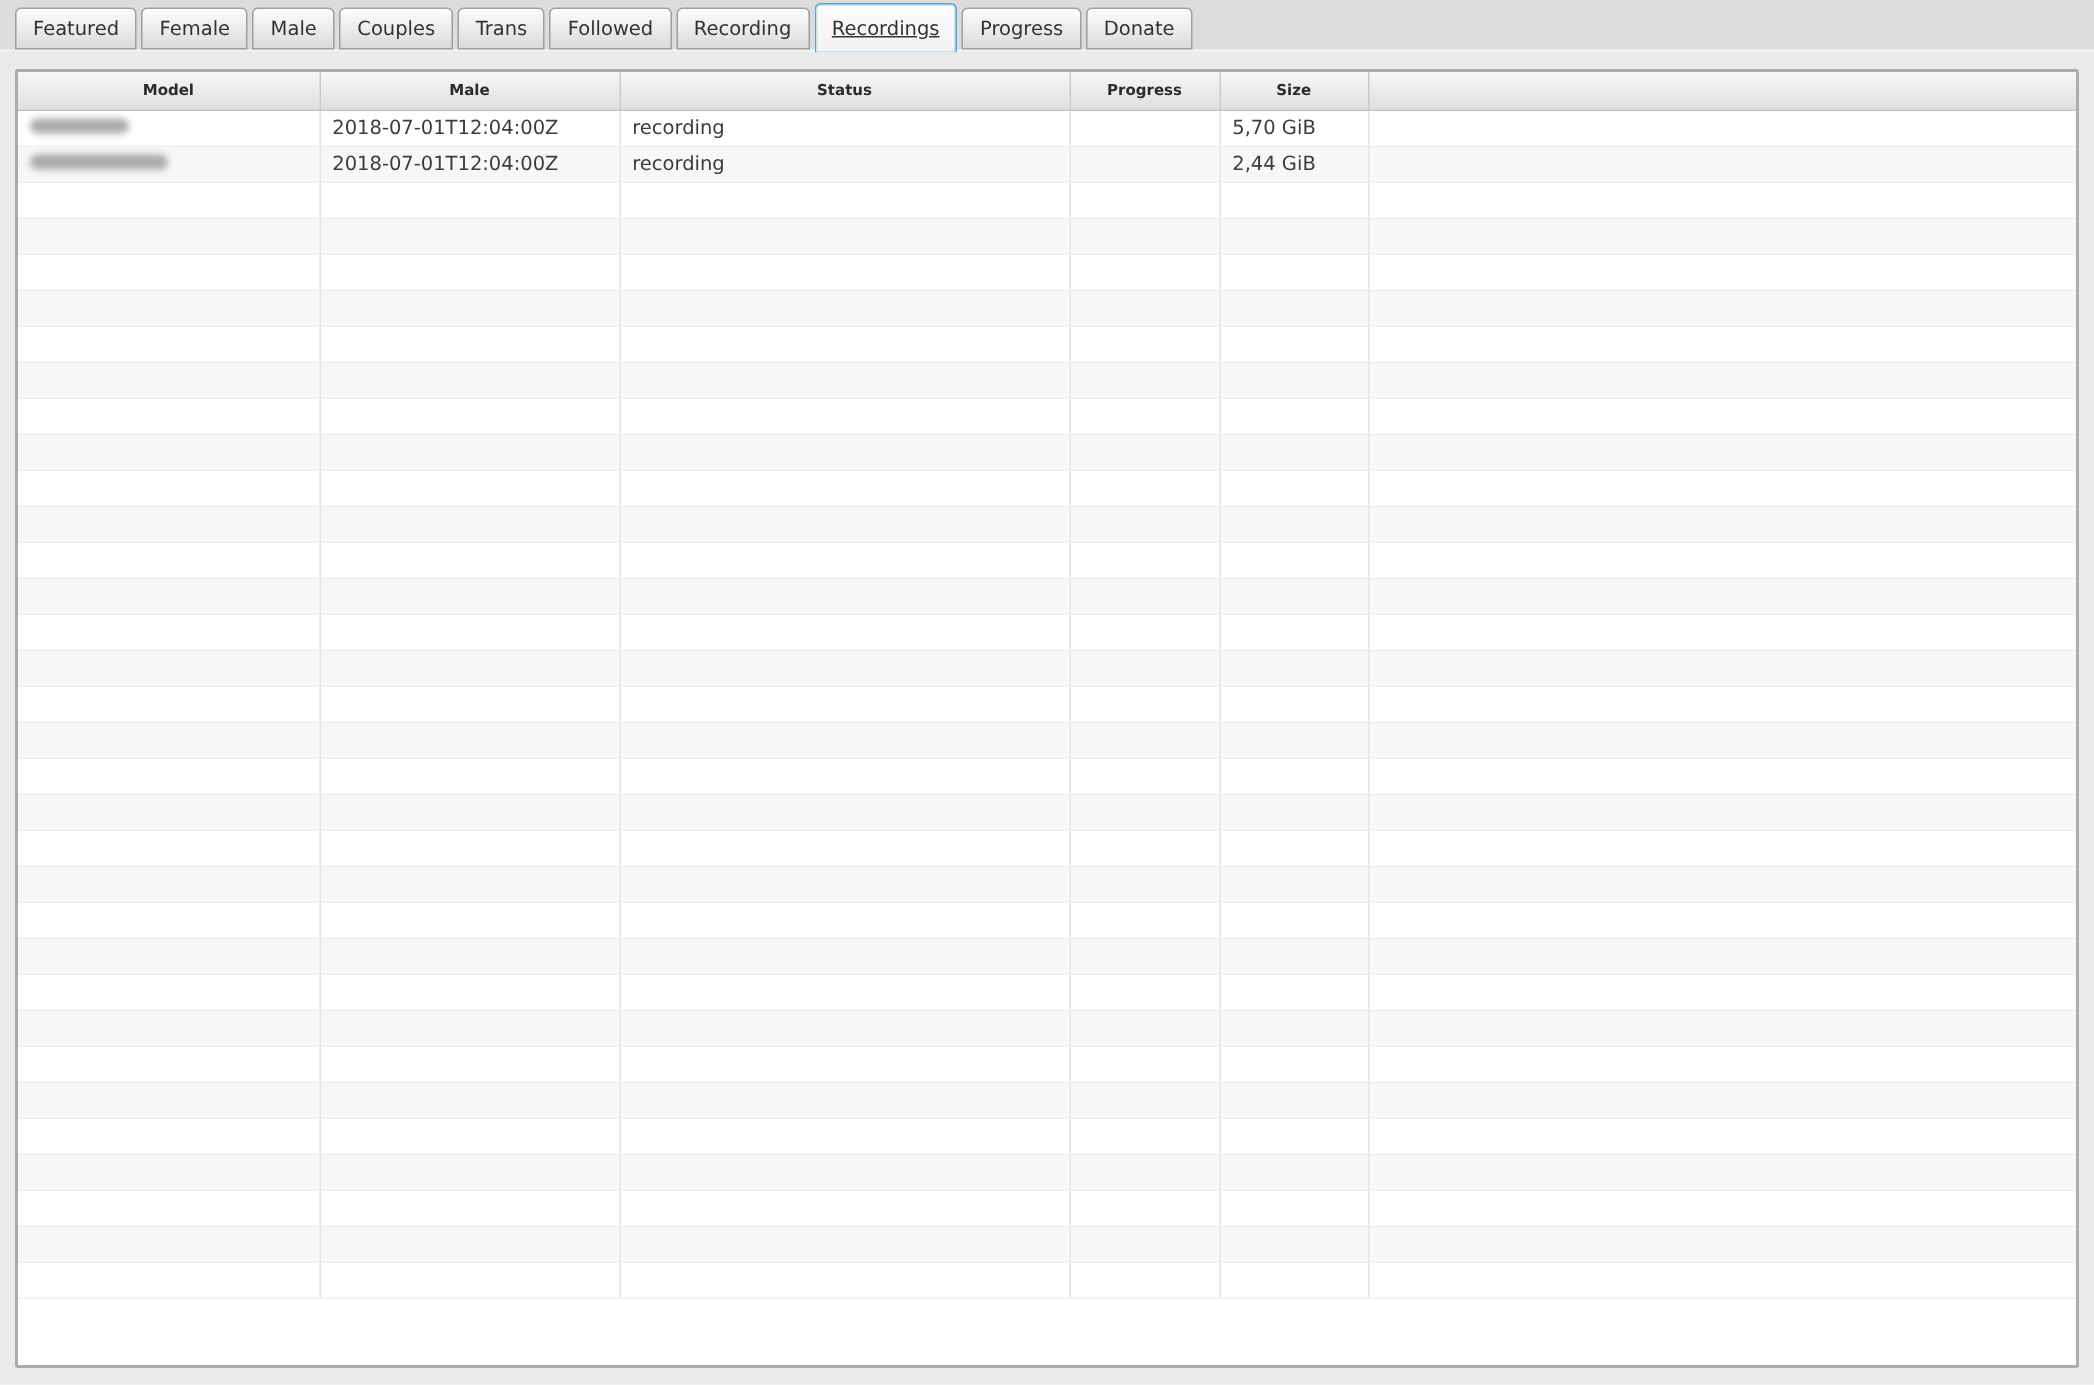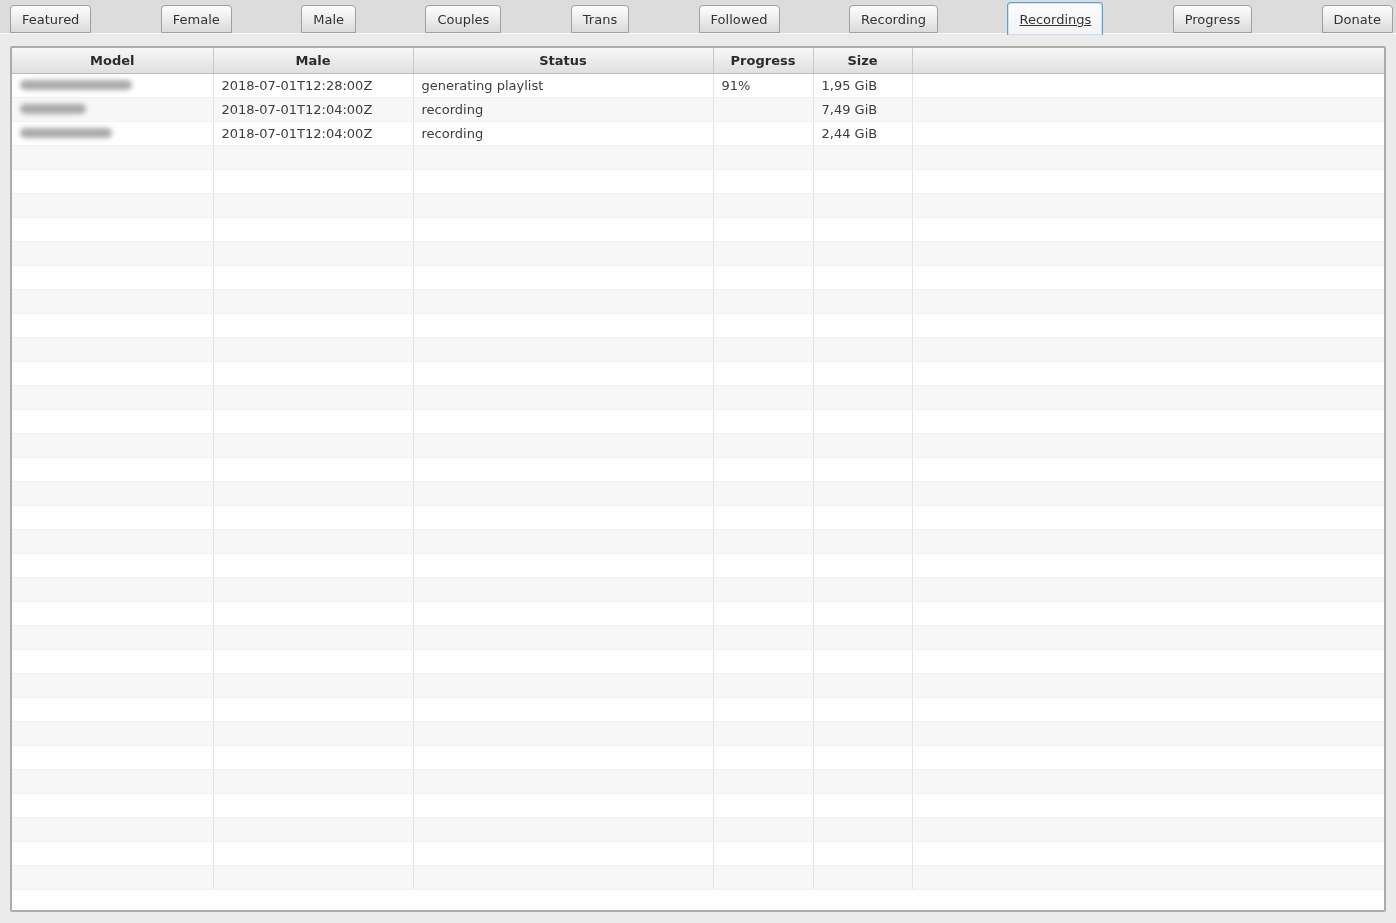--- a/index.html
+++ b/index.html
@@ -12,21 +12,20 @@
 
   
   .tabbar {
     height: 34px;
     background: #dcdcdc;
     border-bottom: 1px solid #f6f6f6;
     display: flex;
     align-items: flex-end;
     padding-left: 10px;
     position: relative;
-    justify-content: space-between;
   }
   .tab {
     height: 28px;
     padding: 0 11px;
     margin-right: 3px;
     font-family: "DejaVu Sans", "Liberation Sans", sans-serif;
     font-size: 13px;
     color: #333333;
     background: linear-gradient(#fdfdfd, #eeeeee 45%, #dadada);
     border: 1px solid #9f9f9f;
@@ -60,21 +59,21 @@
   table {
     width: 100%;
     border-collapse: collapse;
     table-layout: fixed;
   }
   th {
     height: 25px;
     background: linear-gradient(#f7f7f7, #eaeaea 55%, #dfdfdf);
     border-right: 1px solid #c9c9c9;
     border-bottom: 1px solid #bdbdbd;
-    font-size: 13px;
+    font-size: 10px;
     font-weight: bold;
     color: #2b2b2b;
     text-align: center;
     cursor: default;
   }
   th:last-child { border-right: none; }
   td {
     height: 24px;
     padding: 0 8px;
     font-size: 13px;
@@ -131,33 +130,25 @@
         <th>Model</th>
         <th>Male</th>
         <th>Status</th>
         <th>Progress</th>
         <th>Size</th>
         <th></th>
       </tr>
     </thead>
     <tbody>
       <tr>
-        <td><span class="blob" style="width:112px"></span></td>
-        <td>2018-07-01T12:28:00Z</td>
-        <td>generating playlist</td>
-        <td>91%</td>
-        <td>1,95 GiB</td>
-        <td></td>
-      </tr>
-      <tr>
         <td><span class="blob" style="width:66px"></span></td>
         <td>2018-07-01T12:04:00Z</td>
         <td>recording</td>
         <td></td>
-        <td>7,49 GiB</td>
+        <td>5,70 GiB</td>
         <td></td>
       </tr>
       <tr>
         <td><span class="blob" style="width:92px"></span></td>
         <td>2018-07-01T12:04:00Z</td>
         <td>recording</td>
         <td></td>
         <td>2,44 GiB</td>
         <td></td>
       </tr>

